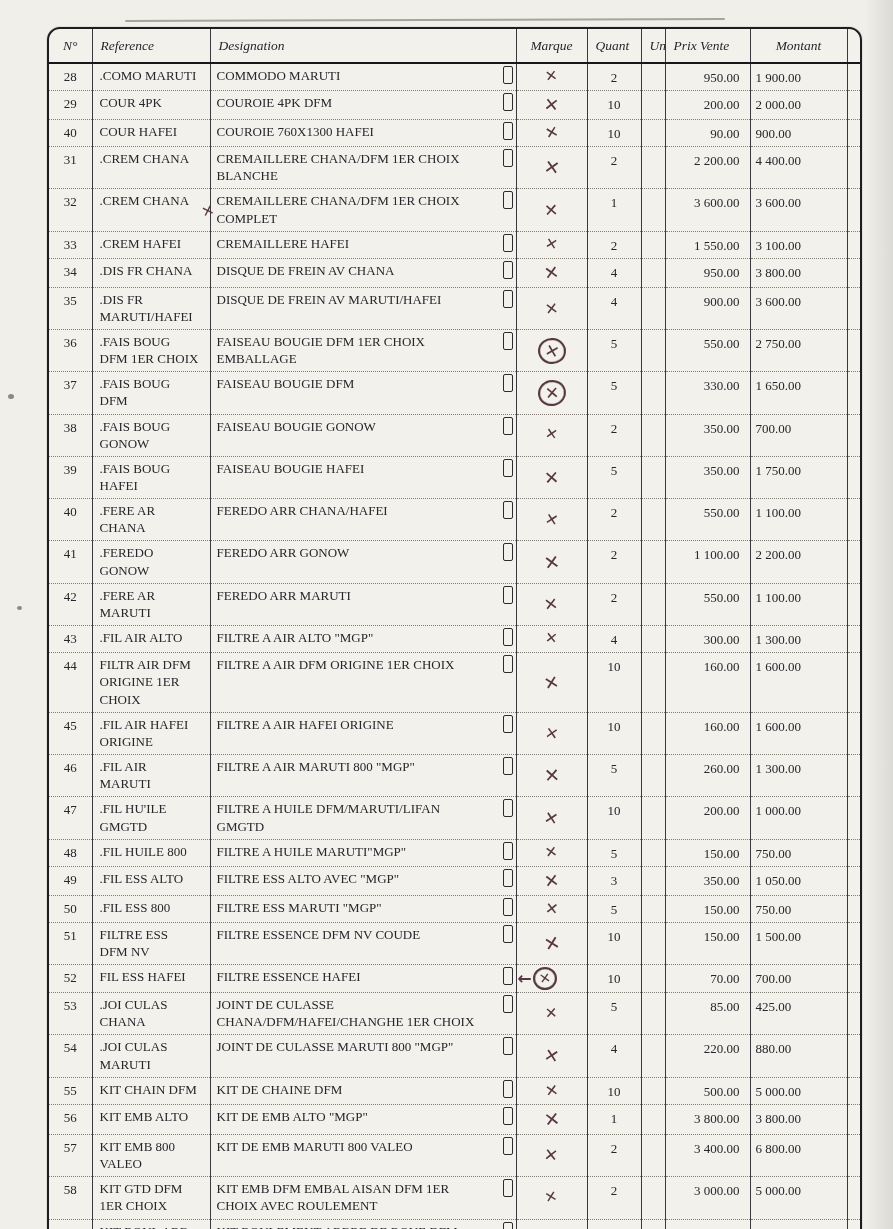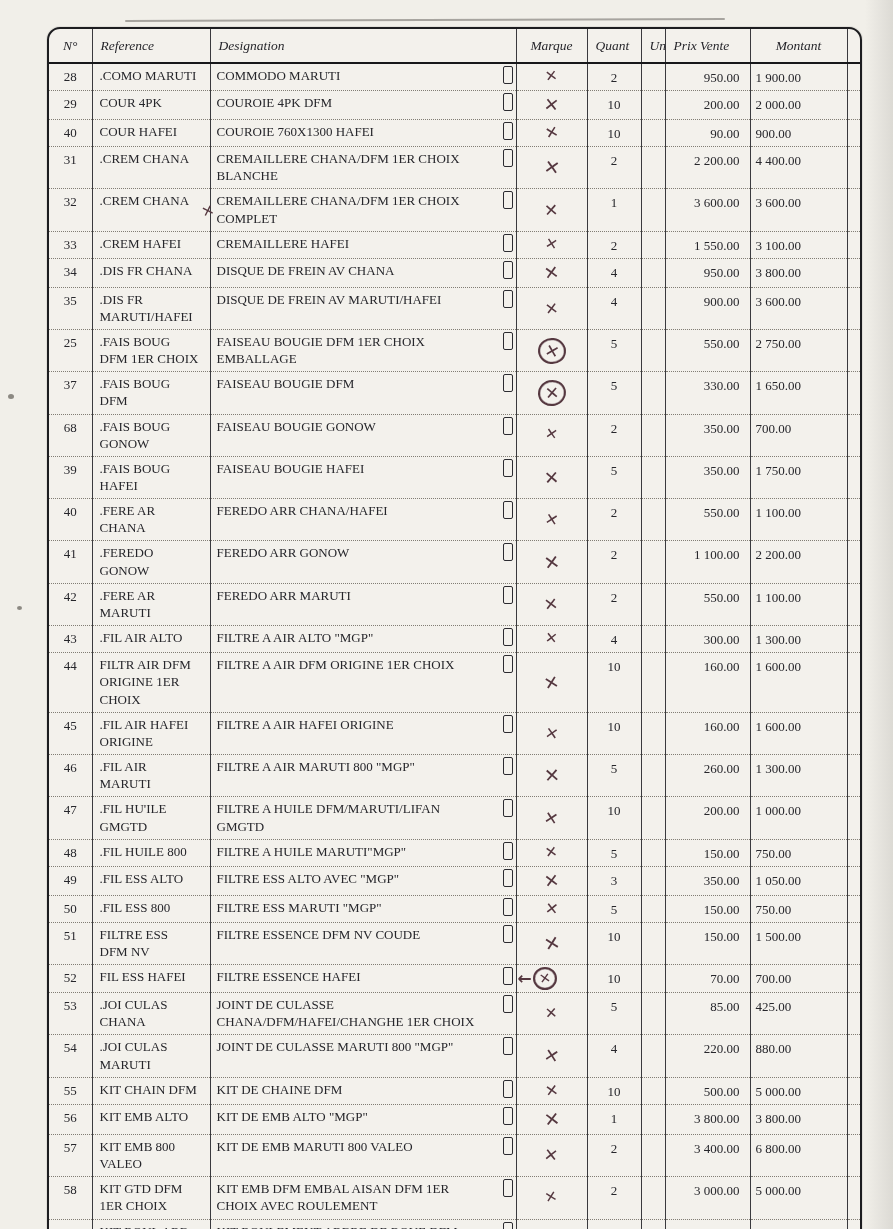--- a/index.html
+++ b/index.html
@@ -196,21 +196,21 @@
 MARUTI/HAFEI</td>
           <td class="desig"><span>DISQUE DE FREIN AV MARUTI/HAFEI</span><span class="checkbox"></span></td>
           <td class="marque"><span class="mark-x" style="font-size: 16px; transform: rotate(-8deg);">✕</span></td>
           <td class="quant">4</td>
           <td class="unit"></td>
           <td class="prix">900.00</td>
           <td class="montant">3 600.00</td>
           <td class="spacer"></td>
         </tr>
         <tr>
-          <td class="no">25</td>
+          <td class="no">36</td>
           <td class="ref">.FAIS BOUG
 DFM 1ER CHOIX</td>
           <td class="desig"><span>FAISEAU BOUGIE DFM 1ER CHOIX
 EMBALLAGE</span><span class="checkbox"></span></td>
           <td class="marque"><span class="mark-circle" style="transform: rotate(7deg);">
               <span class="mark-x" style="font-size: 17px; transform: rotate(8deg);">✕</span>
             </span></td>
           <td class="quant">5</td>
           <td class="unit"></td>
           <td class="prix">550.00</td>
@@ -225,21 +225,21 @@
           <td class="marque"><span class="mark-circle" style="transform: rotate(-13deg);">
               <span class="mark-x" style="font-size: 17px; transform: rotate(8deg);">✕</span>
             </span></td>
           <td class="quant">5</td>
           <td class="unit"></td>
           <td class="prix">330.00</td>
           <td class="montant">1 650.00</td>
           <td class="spacer"></td>
         </tr>
         <tr>
-          <td class="no">68</td>
+          <td class="no">38</td>
           <td class="ref">.FAIS BOUG
 GONOW</td>
           <td class="desig"><span>FAISEAU BOUGIE GONOW</span><span class="checkbox"></span></td>
           <td class="marque"><span class="mark-x" style="font-size: 15px; transform: rotate(10deg);">✕</span></td>
           <td class="quant">2</td>
           <td class="unit"></td>
           <td class="prix">350.00</td>
           <td class="montant">700.00</td>
           <td class="spacer"></td>
         </tr>

